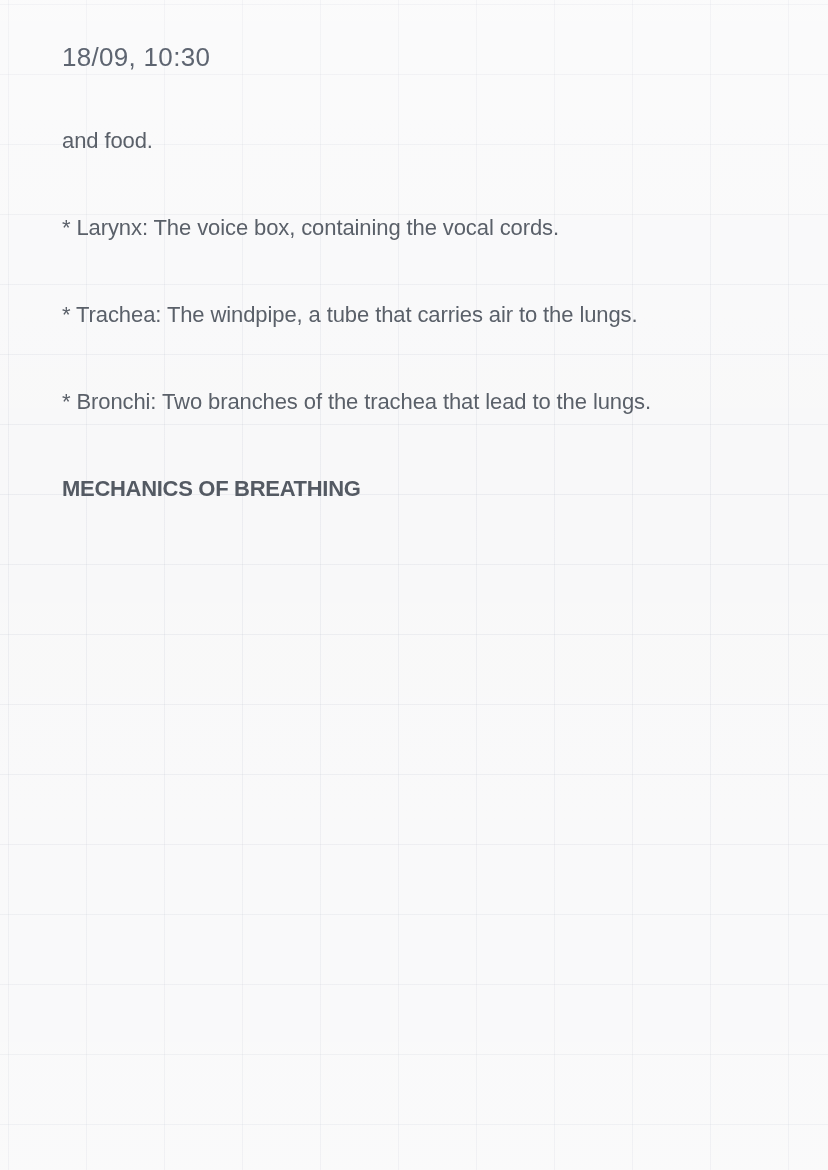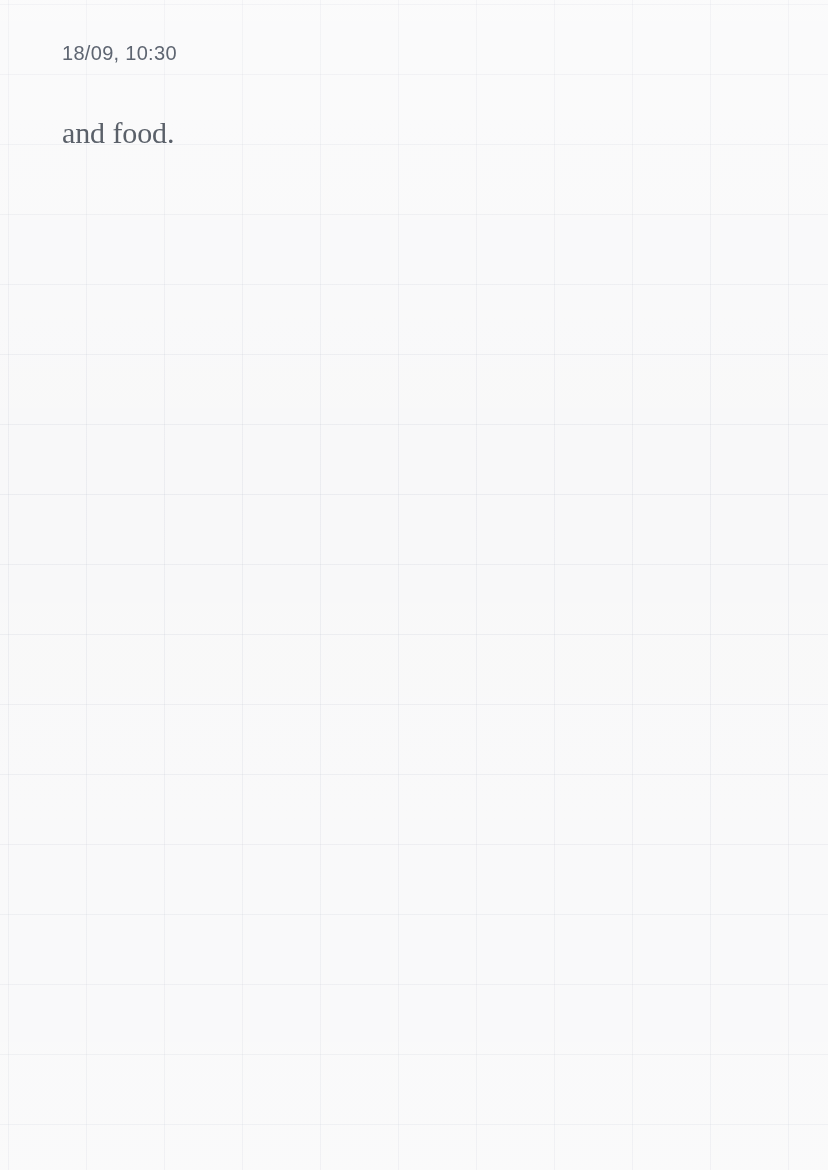--- a/index.html
+++ b/index.html
@@ -37,47 +37,51 @@
 
   #content {
     position: absolute;
     left: 62px;
     top: 42px;
     width: 716px;
   }
 
   .timestamp {
     color: #5e6571;
-    font-size: 20px;
+    font-size: 26px;
     letter-spacing: 0.3px;
     margin-bottom: 46px;
     font-family: "Liberation Sans", sans-serif;
   }
 
   .para {
     color: #5a6069;
-    font-size: 30px;
+    font-size: 22px;
     line-height: 43px;
     margin: 0 0 44px 0;
     letter-spacing: -0.1px;
-    font-family: Liberation Serif, serif;
+    font-family: Liberation Sans, sans-serif;
     max-width: 712px;
   }
 
   .para.heading {
     font-weight: bold;
     letter-spacing: -0.3px;
     color: #545a63;
     margin-bottom: 46px;
   }
 </style>
 </head>
 <body>
 
 <div id="page">
   <div id="paper-wash"></div>
 
   <div id="content">
     <div class="timestamp">18/09, 10:30</div>
 
     <p class="para">and food.</p>
+    <p class="para">* Larynx: The voice box, containing the vocal cords.</p>
+    <p class="para">* Trachea: The windpipe, a tube that carries air to the lungs.</p>
+    <p class="para">* Bronchi: Two branches of the trachea that lead to the lungs.</p>
+    <p class="para heading">MECHANICS OF BREATHING</p>
   </div>
 </div>
 
 </body></html>

